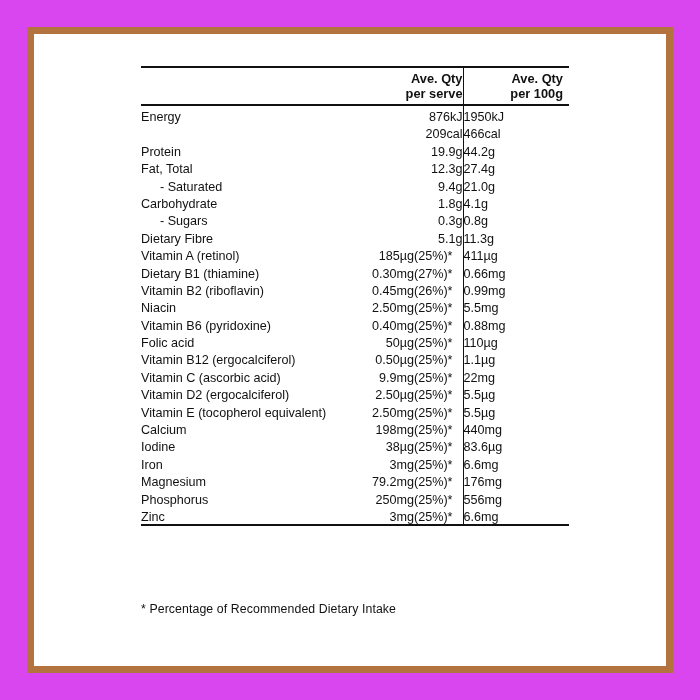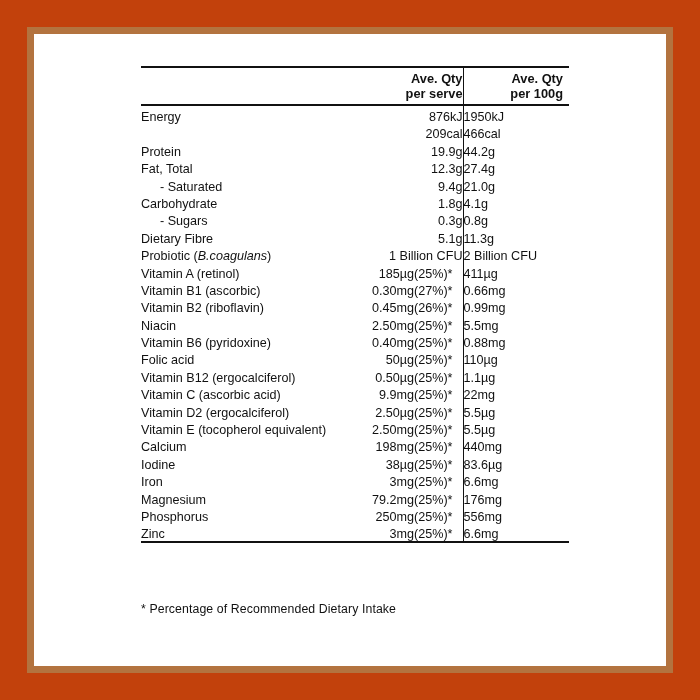--- a/index.html
+++ b/index.html
@@ -13,21 +13,21 @@
     height: 700px;
     font-family: "Liberation Sans", sans-serif;
     color: #111111;
     overflow: hidden;
   }
 
   #page {
     position: relative;
     width: 700px;
     height: 700px;
-    background: #c2410c;
+    background: #d946ef;
     box-sizing: border-box;
   }
 
   
   #frame {
     position: absolute;
     left: 27px;
     top: 27px;
     width: 646px;
     height: 646px;
@@ -182,32 +182,27 @@
             <td class="name"><span class="indent">- Sugars</span></td>
             <td class="val-wide divider-l" colspan="2">0.3g</td>
             <td class="per100">0.8g</td>
           </tr>
           <tr class="data">
             <td class="name"><span>Dietary Fibre</span></td>
             <td class="val-wide divider-l" colspan="2">5.1g</td>
             <td class="per100">11.3g</td>
           </tr>
           <tr class="data">
-            <td class="name"><span>Probiotic (<i>B.coagulans</i>)</span></td>
-            <td class="val-wide divider-l" colspan="2">1 Billion CFU</td>
-            <td class="per100">2 Billion CFU</td>
-          </tr>
-          <tr class="data">
             <td class="name"><span>Vitamin A (retinol)</span></td>
             <td class="val">185µg</td>
             <td class="pct divider-l">(25%)*</td>
             <td class="per100">411µg</td>
           </tr>
           <tr class="data">
-            <td class="name"><span>Vitamin B1 (ascorbic)</span></td>
+            <td class="name"><span>Dietary B1 (thiamine)</span></td>
             <td class="val">0.30mg</td>
             <td class="pct divider-l">(27%)*</td>
             <td class="per100">0.66mg</td>
           </tr>
           <tr class="data">
             <td class="name"><span>Vitamin B2 (riboflavin)</span></td>
             <td class="val">0.45mg</td>
             <td class="pct divider-l">(26%)*</td>
             <td class="per100">0.99mg</td>
           </tr>

